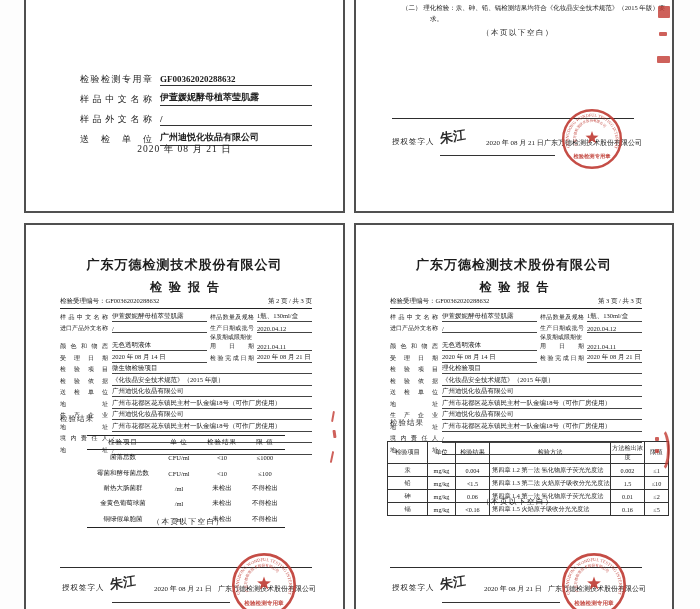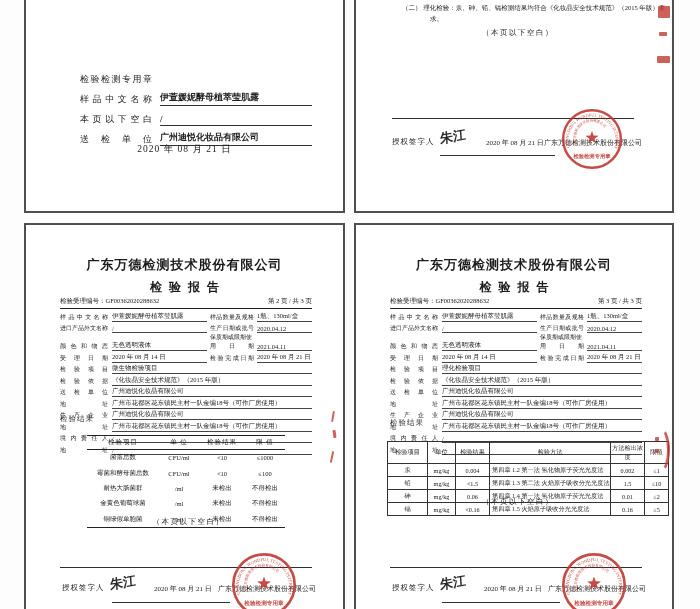--- a/index.html
+++ b/index.html
@@ -107,27 +107,28 @@
     </symbol>
   </defs>
 </svg>
 
 <div class="canvas">
 
   <div class="page tl">
     <div class="cover-fields">
       <div class="f-row">
         <span class="f-label">检验检测专用章</span>
+        <span class="f-value">GF00362020288632</span>
       </div>
       <div class="f-row">
         <span class="f-label">样品中文名称</span>
         <span class="f-value">伊萱媛妮酵母植萃莹肌露</span>
       </div>
       <div class="f-row">
-        <span class="f-label">本页以下空白</span>
+        <span class="f-label">样品外文名称</span>
         <span class="f-value">/</span>
       </div>
       <div class="f-row">
         <span class="f-label">送检单位</span>
         <span class="f-value">广州迪悦化妆品有限公司</span>
       </div>
     </div>
     <div class="cover-date">2020 年 08 月 21 日</div>
 
   </div>

